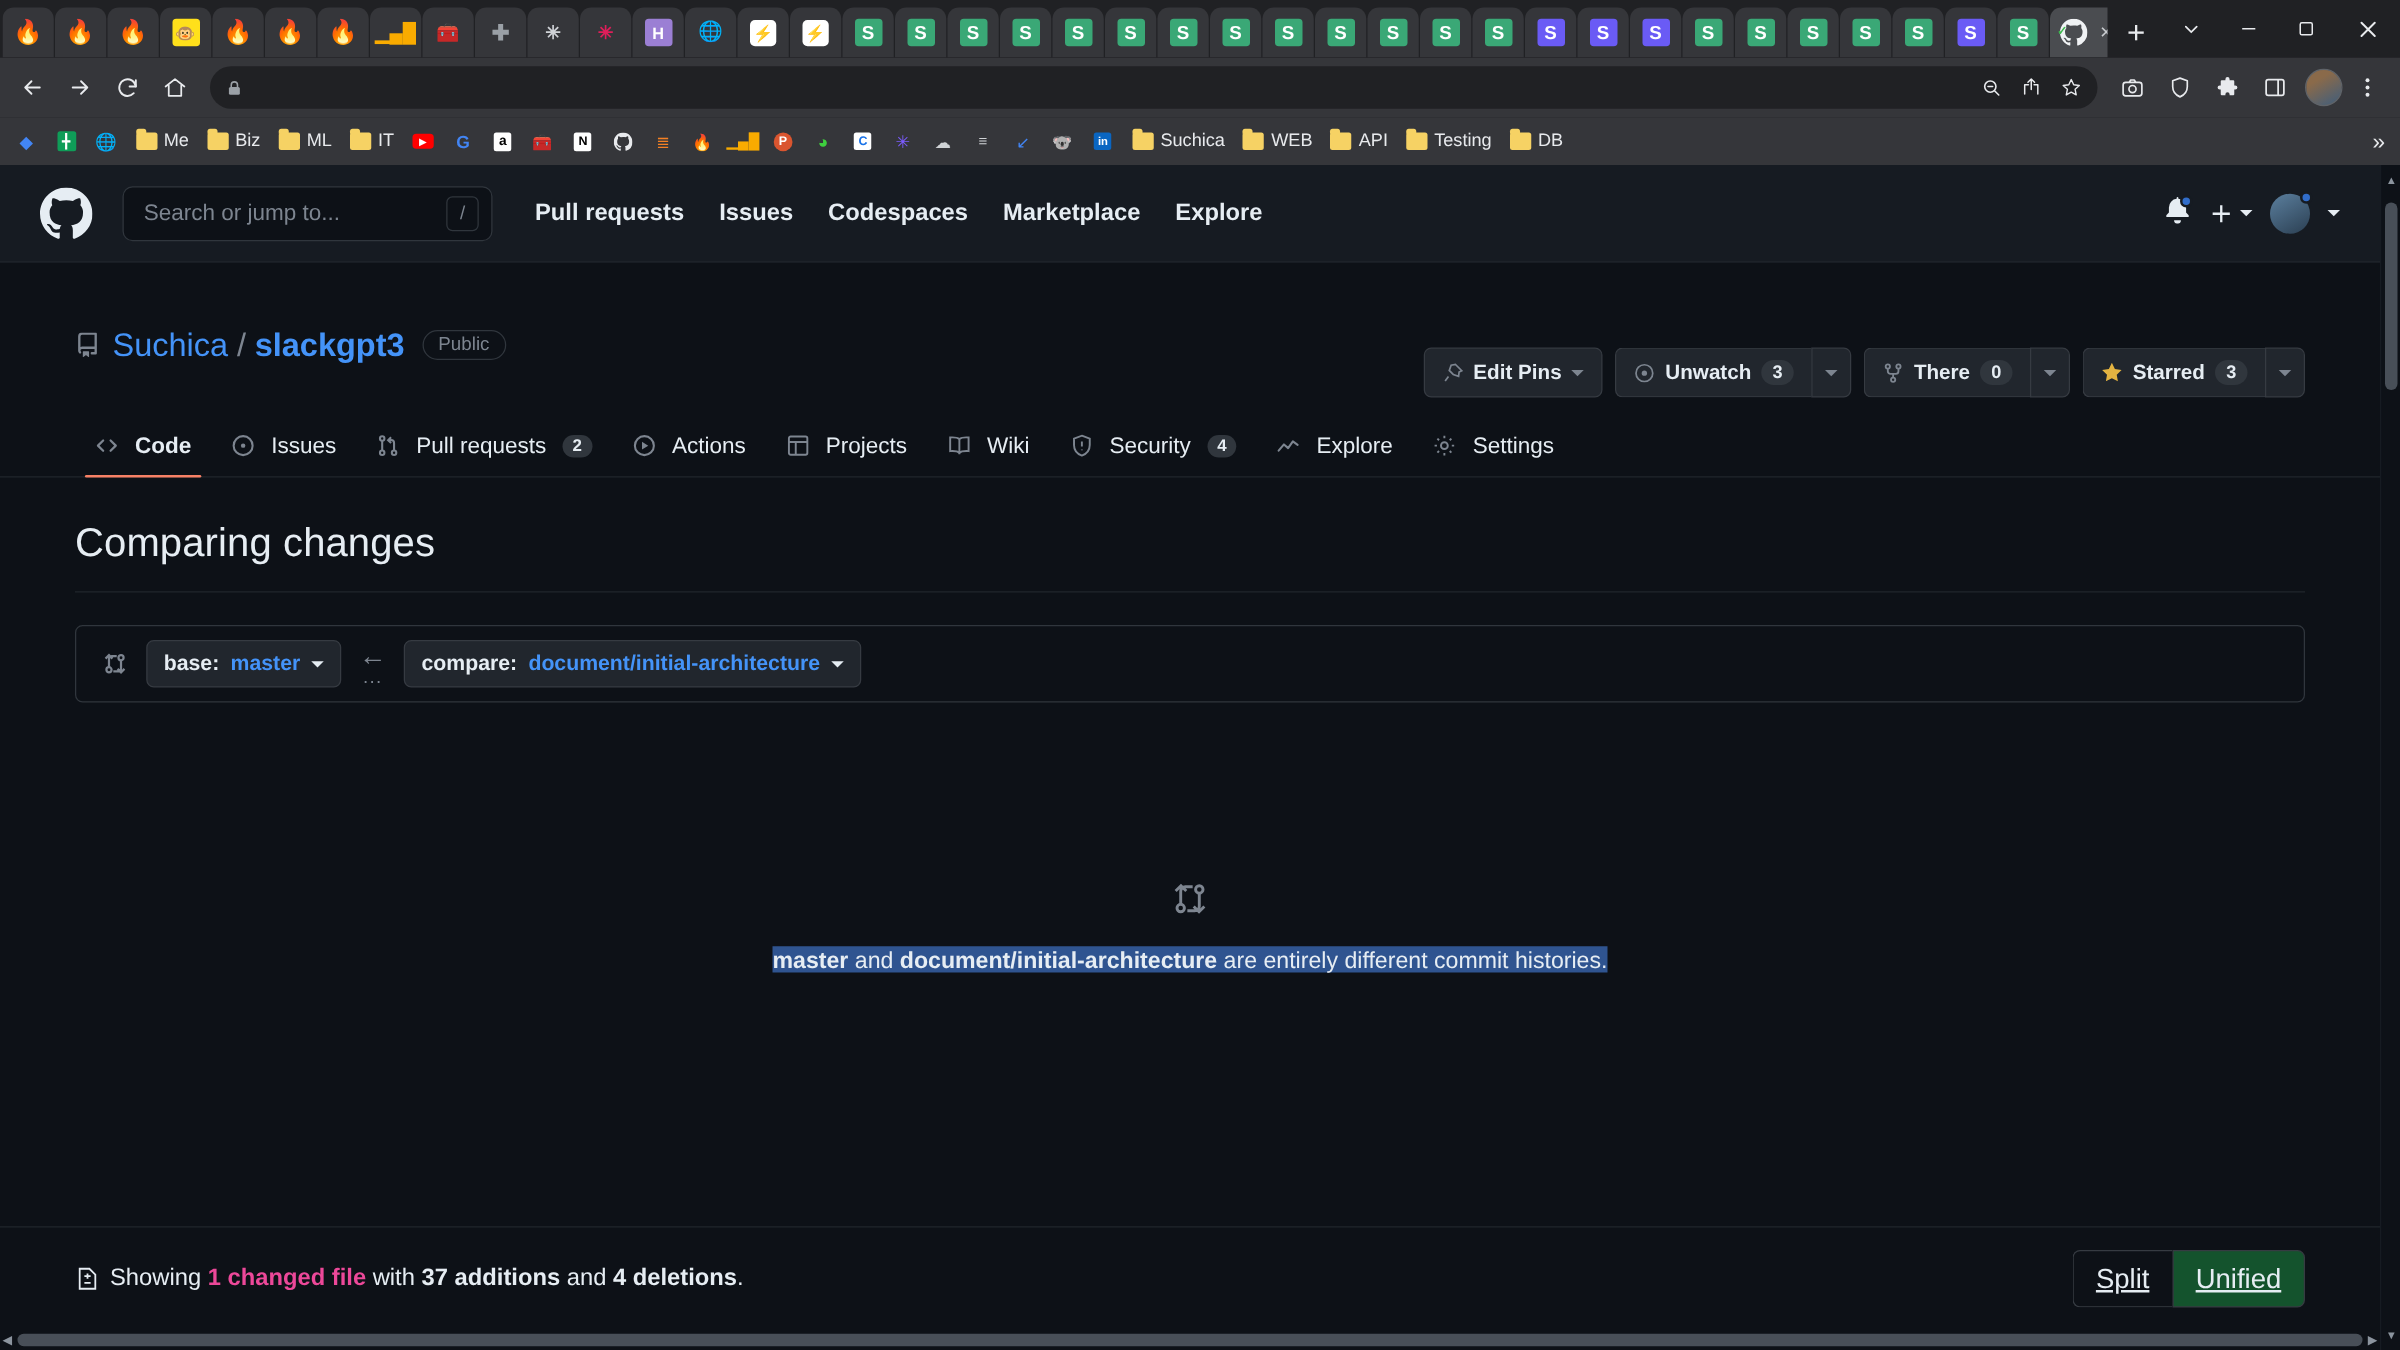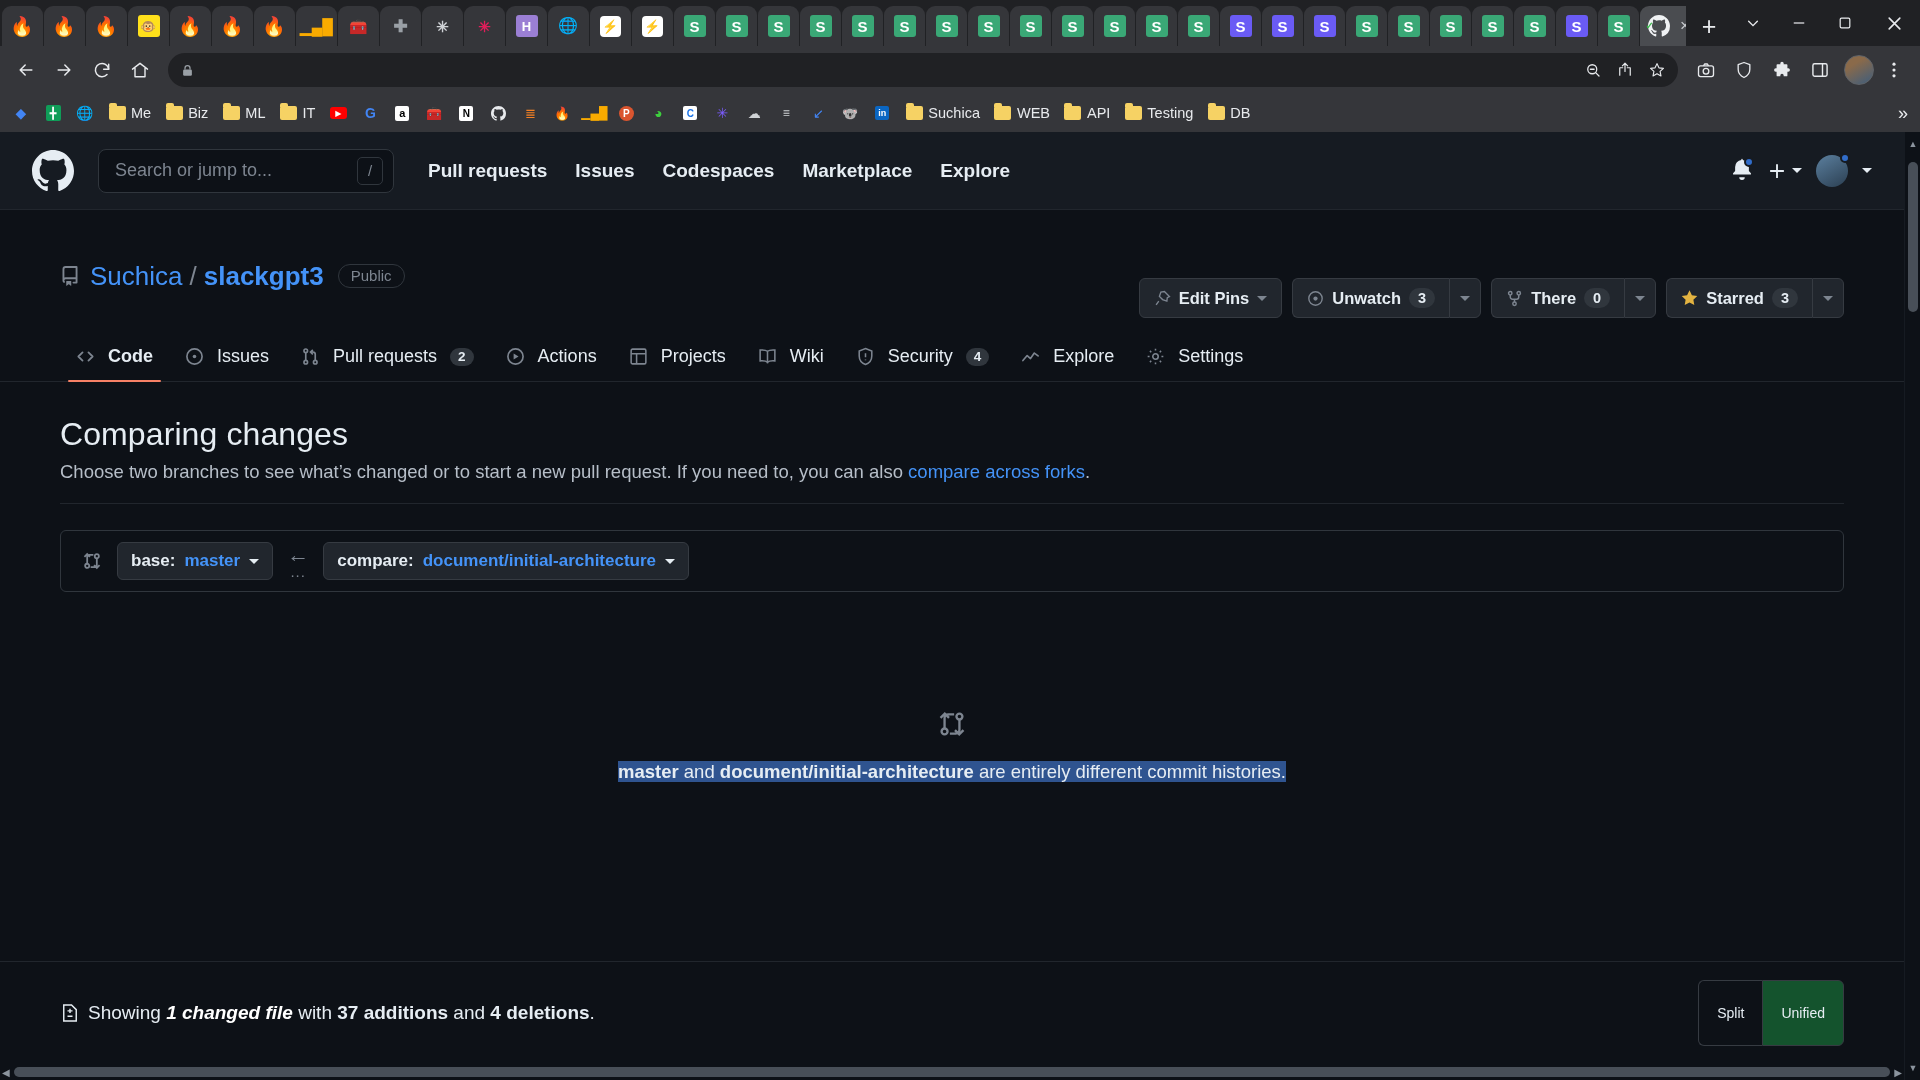--- a/index.html
+++ b/index.html
@@ -186,26 +186,26 @@
   .sel-hl { background: #2f5490; color: #e6edf3; }
   .empty h2 { font-size: 28px; font-weight: 400; line-height: 1.35; }
   .empty p { font-size: 18.5px; line-height: 1.45; }
   .empty p b { font-weight: 700; }
 
   .footbar {
     border-top: 1px solid #21262d; padding: 18px 60px; display: flex;
     align-items: center; gap: 8px; flex: 0 0 auto; background: #0d1117;
   }
   .footbar .txt { color: #e6edf3; font-size: 19px; }
-  .footbar .txt a { color: #ffffff; font-weight: 600; font-style: italic; }
+  .footbar .txt a { color: #ec4899; font-weight: 600; }
   .footbar .txt b { font-weight: 700; }
   .seg { margin-left: auto; display: flex; }
   .seg .s {
-    border: 1px solid #363b42; color: #e6edf3; font-size: 14px;
-    padding: 24px 18px; font-weight: 400; background: #0d1117;
+    border: 1px solid #363b42; color: #e6edf3; font-size: 22px;
+    padding: 9px 18px; font-weight: 400; background: #0d1117; text-decoration: underline;
   }
   .seg .s:first-child { border-radius: 6px 0 0 6px; border-right: none; }
   .seg .s:last-child { border-radius: 0 6px 6px 0; background: #14532d; }
 
   
   .scrollbar { width: 16px; background: #0d1117; position: relative; flex: 0 0 16px; border-left: 1px solid #161b22;}
   .sb-thumb { position: absolute; top: 30px; left: 3px; width: 10px; height: 150px; background: #484f58; border-radius: 6px; }
   .sb-arrow { position: absolute; left: 0; width: 16px; height: 16px; color: #8b949e; display: flex; align-items: center; justify-content: center; font-size: 9px; }
   .hscroll { height: 16px; background: #0d1117; display: flex; align-items: center; justify-content: space-between; padding: 0 2px; flex: 0 0 16px; }
   .hs-thumb { height: 10px; background: #484f58; border-radius: 6px; flex: 1; margin: 0 4px; }
@@ -896,21 +896,20 @@
                 <circle cx="8" cy="8" r="2.3"></circle>
                 <path d="M8 1.4v1.6M8 13v1.6M14.6 8H13M3 8H1.4M12.7 3.3l-1.1 1.1M4.4 11.6l-1.1 1.1M12.7 12.7l-1.1-1.1M4.4 4.4L3.3 3.3"></path>
               </svg>
             </span>
             <span>Settings</span>
           </div>
         </div>
 
       <div class="content">
         <h1 class="cmp">Comparing changes</h1>
-        <div class="cmp-sub"><span>Choose two branches to see what’s changed or to start a new pull request. If you need to, you can also </span><a>compare across forks</a><span>.</span></div>
         <div class="hr"></div>
 
         <div class="branch-box">
           <span class="cmp-ico">
             <svg width="22" height="22" viewBox="0 0 16 16" fill="none" stroke="#7d8590" stroke-width="1.3">
                 <circle cx="4.5" cy="11.5" r="1.5"></circle>
                 <circle cx="11.5" cy="4.5" r="1.5"></circle>
                 <path d="M4.5 10V5.2A1.7 1.7 0 0 1 6.2 3.5H9M2.5 5l2-2 2 2"></path>
                 <path d="M11.5 6v4.8a1.7 1.7 0 0 1-1.7 1.7H7M13.5 11l-2 2-2-2"></path>
               </svg>

